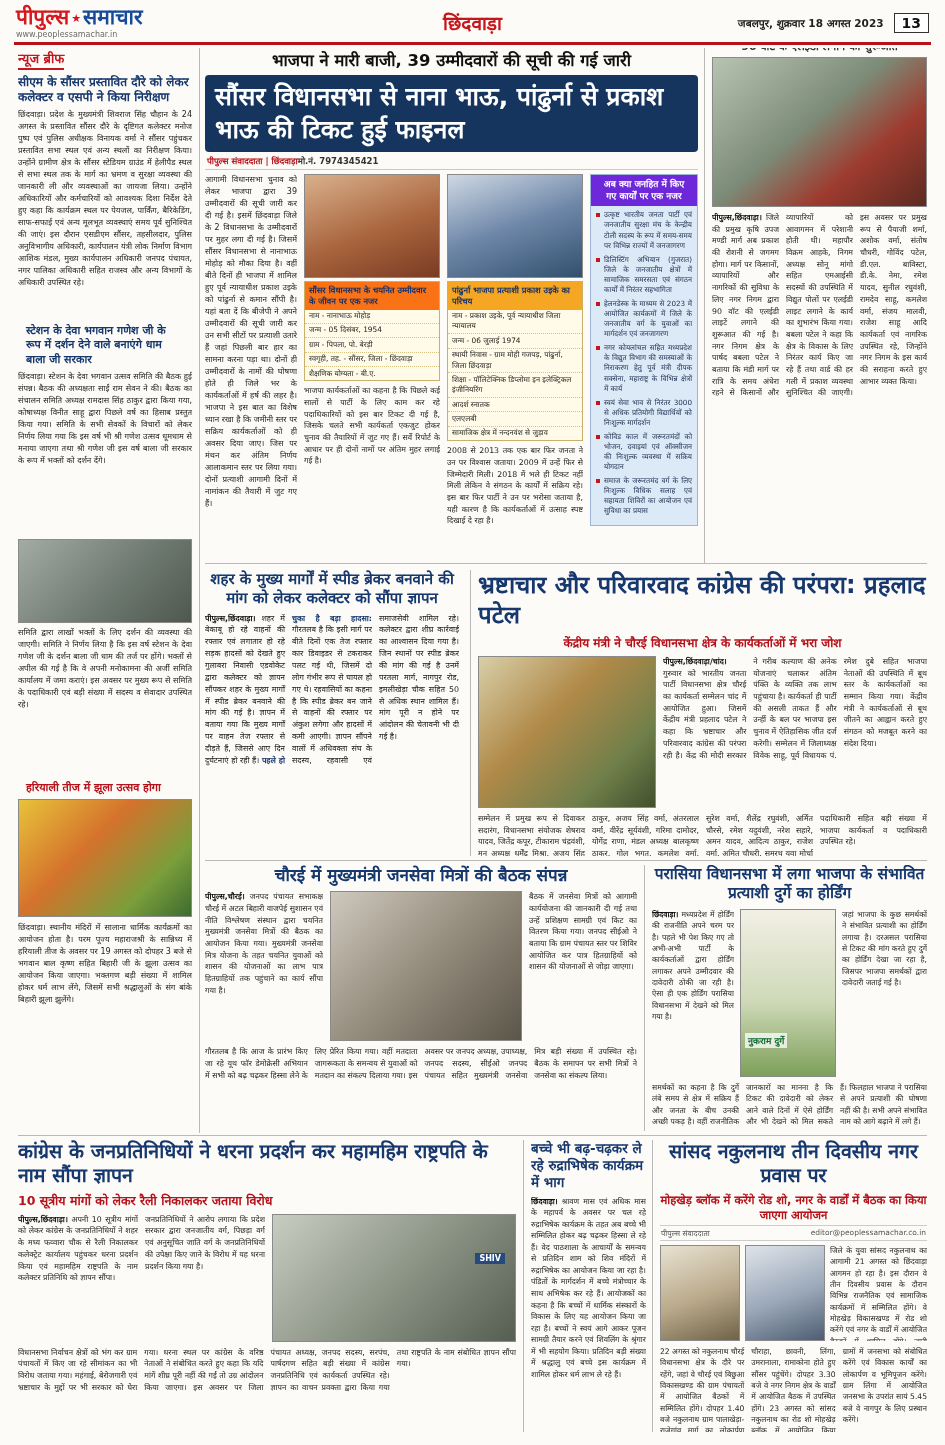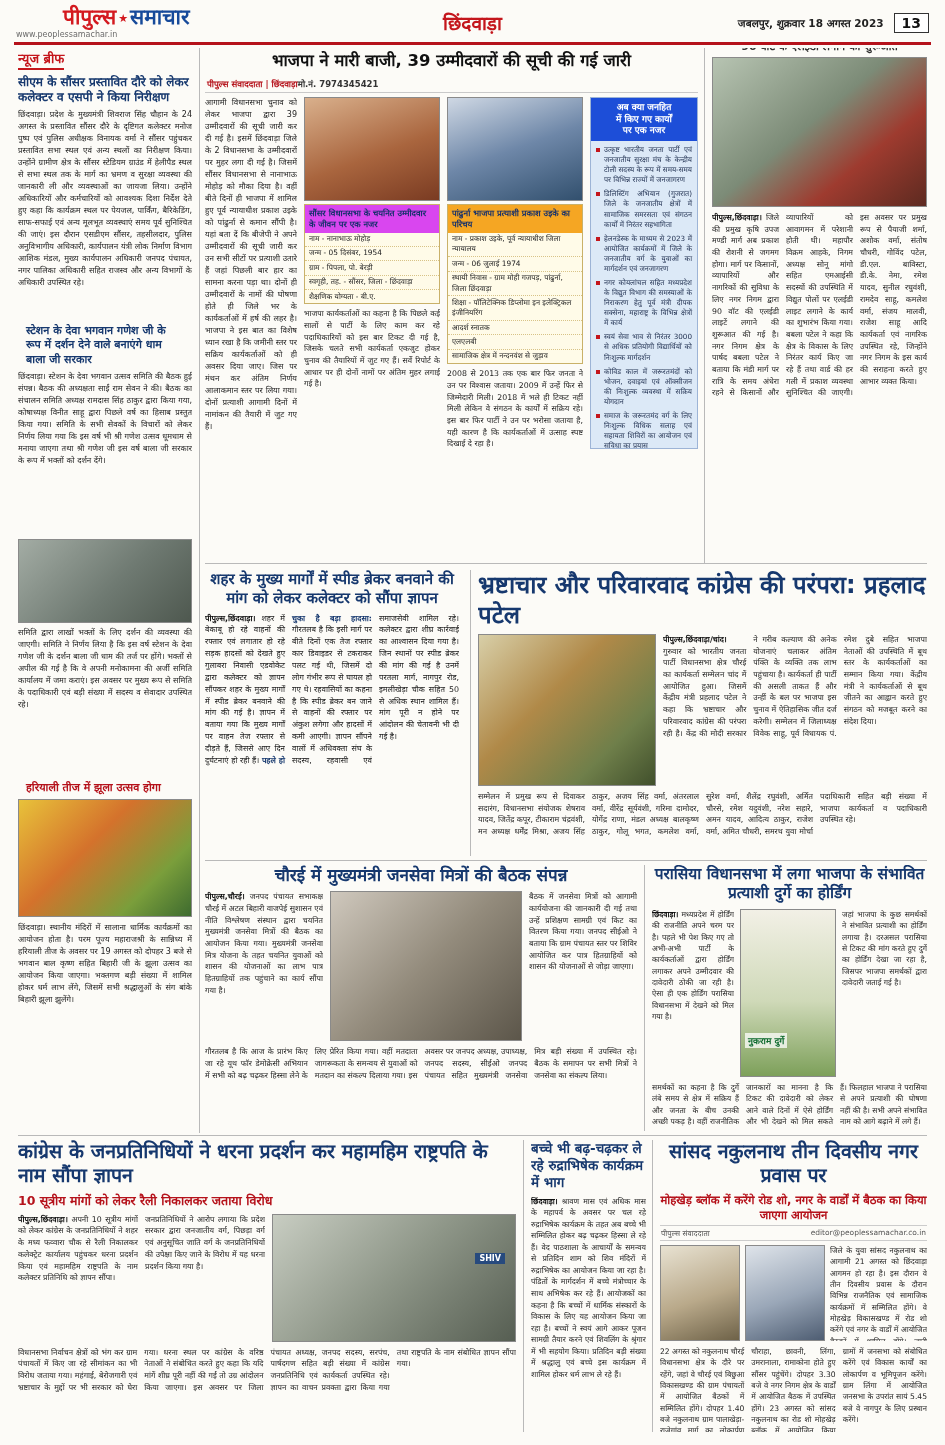--- a/index.html
+++ b/index.html
@@ -4,21 +4,21 @@
 <style>
   * { margin:0; padding:0; box-sizing:border-box; }
   html,body { background:#d9d9d9; }
   body { font-family:"DejaVu Sans", sans-serif; }
   .page { position:relative; width:945px; height:1445px; margin:0 auto; background:#fcfbf7; overflow:hidden; }
   .abs { position:absolute; }
 
   
   .masthead { top:6px; left:16px; right:16px; height:34px; display:flex; align-items:center; }
   .logo-line { font-size:21px; font-weight:bold; line-height:1; }
-  .lp1 { color:#d3191f;margin-left:47px; }
+  .lp1 { color:#d3191f; }
   .lstar { color:#d3191f; font-size:11px; vertical-align:middle; padding:0 2px; }
   .lp2 { color:#164a9a; }
   .logo-url { font-size:8px; color:#6b6b6b; margin-top:2px; }
   .edition { position:absolute; left:50%; transform:translateX(-50%); color:#c4161c; font-weight:bold; font-size:19px; }
   .mast-right { margin-left:auto; display:flex; align-items:center; gap:10px; }
   .dateline { font-size:10.5px; font-weight:bold; color:#222; }
   .pagenum { border:1.5px solid #333; padding:1px 7px; font-weight:bold; font-size:14px; color:#111; background:#fff; }
   .toprule { top:42px; left:14px; right:14px; height:2.5px; background:#b5121b; }
   .hrule { height:1px; background:#b9b9b9; }
 
@@ -51,27 +51,27 @@
   .byline-row { display:flex; align-items:center; font-size:8.5px; padding:3px 2px; border-bottom:1px solid #c9c9c9; margin-bottom:4px; }
   .byline-row .by { color:#b5121b; font-weight:bold; }
   .byline-row .ph { color:#333; font-weight:bold; }
   .lead-grid { display:flex; gap:7px; }
   .lead-c1 { width:92px; height:352px; }
   .lead-c2, .lead-c3 { width:136px; display:flex; flex-direction:column; }
   .lead-c4 { flex:1; }
   .ph-cand1 { height:104px; background:linear-gradient(160deg,#d9b08c,#a9653e 55%,#7a3b22); margin-bottom:3px; }
   .ph-cand2 { height:104px; background:linear-gradient(160deg,#cfd8e4,#6e87a8 50%,#32506e); margin-bottom:3px; }
   .infobox { border:1px solid #c9b169; background:#fffbe8; margin-bottom:4px; }
-  .ib-title { background:#d946ef; color:#15306b; font-weight:bold; font-size:8.3px; line-height:1.3; padding:3px 4px; }
+  .ib-title { background:#f97316; color:#15306b; font-weight:bold; font-size:8.3px; line-height:1.3; padding:3px 4px; }
   .ib-title.orange { background:#f5a623; }
   .ib-line { font-size:7.4px; line-height:1.4; padding:1.5px 4px; border-bottom:1px dotted #d8c387; color:#222; }
   .ib-line:last-child { border-bottom:none; }
   .lead-below { font-size:7.8px; flex:1; }
   .worksbox { border:1px solid #9db4d6; background:#dce9f7; height:352px; overflow:hidden; }
-  .wb-title { background:#1d4ed8; color:#fff; font-weight:bold; font-size:9px; line-height:1.3; padding:4px 22px; text-align:center; }
+  .wb-title { background:#6d28d9; color:#fff; font-weight:bold; font-size:9px; line-height:1.3; padding:4px 9px; text-align:center; }
   .wb-list { list-style:none; padding:4px 5px 4px 5px; }
   .wb-list li { position:relative; font-size:7.2px; line-height:1.4; color:#1c2c4d; padding-left:8px; margin-bottom:4px; text-align:justify; }
   .wb-list li::before { content:""; position:absolute; left:0; top:3px; width:4px; height:4px; background:#c4161c; }
 
   
   .kusmeli { top:48px; left:712px; width:215px; height:515px; overflow:hidden; }
   .kus-head { font-size:17.5px; text-align:center; margin-bottom:3px; }
   .kus-sub { font-size:11px; font-weight:bold; color:#333; text-align:center; margin-bottom:4px; }
   .ph-kusmeli { height:150px; background:linear-gradient(140deg,#b7c4b2,#7c8b77 45%,#9e3b2f 70%,#5d2a20); margin-bottom:5px; }
   .kus-body { height:295px; font-size:7.8px; }
@@ -164,20 +164,21 @@
     <p class="body-txt nb-body2a">छिंदवाड़ा। स्टेशन के देवा भगवान उत्सव समिति की बैठक हुई संपन्न। बैठक की अध्यक्षता साईं राम सेवन ने की। बैठक का संचालन समिति अध्यक्ष रामदास सिंह ठाकुर द्वारा किया गया, कोषाध्यक्ष विनीत साहू द्वारा पिछले वर्ष का हिसाब प्रस्तुत किया गया। समिति के सभी सेवकों के विचारों को लेकर निर्णय लिया गया कि इस वर्ष भी श्री गणेश उत्सव धूमधाम से मनाया जाएगा तथा श्री गणेश जी इस वर्ष बाला जी सरकार के रूप में भक्तों को दर्शन देंगे।</p>
     <div class="photo ph-brief1"></div>
     <p class="body-txt nb-body2b">समिति द्वारा लाखों भक्तों के लिए दर्शन की व्यवस्था की जाएगी। समिति ने निर्णय लिया है कि इस वर्ष स्टेशन के देवा गणेश जी के दर्शन बाला जी धाम की तर्ज पर होंगे। भक्तों से अपील की गई है कि वे अपनी मनोकामना की अर्जी समिति कार्यालय में जमा कराएं। इस अवसर पर मुख्य रूप से समिति के पदाधिकारी एवं बड़ी संख्या में सदस्य व सेवादार उपस्थित रहे।</p>
     <h4 class="nb-sub sub-red">हरियाली तीज में झूला उत्सव होगा</h4>
     <div class="photo ph-krishna"></div>
     <p class="body-txt nb-body3">छिंदवाड़ा। स्थानीय मंदिरों में सालाना धार्मिक कार्यक्रमों का आयोजन होता है। परम पूज्य महाराजश्री के सान्निध्य में हरियाली तीज के अवसर पर 19 अगस्त को दोपहर 3 बजे से भगवान बाल कृष्ण सहित बिहारी जी के झूला उत्सव का आयोजन किया जाएगा। भक्तगण बड़ी संख्या में शामिल होकर धर्म लाभ लेंगे, जिसमें सभी श्रद्धालुओं के संग बांके बिहारी झूला झुलेंगे।</p>
   </section>
 
   <section class="abs lead">
     <div class="kicker">भाजपा ने मारी बाजी, 39 उम्मीदवारों की सूची की गई जारी</div>
+    <div class="lead-headbox">सौंसर विधानसभा से नाना भाऊ, पांढुर्ना से प्रकाश भाऊ की टिकट हुई फाइनल</div>
     <div class="byline-row">
       <span class="by">पीपुल्स संवाददाता | छिंदवाड़ा</span>
       <span class="ph">मो.नं. 7974345421</span>
     </div>
     <div class="lead-grid">
       <p class="body-txt lead-c1">आगामी विधानसभा चुनाव को लेकर भाजपा द्वारा 39 उम्मीदवारों की सूची जारी कर दी गई है। इसमें छिंदवाड़ा जिले के 2 विधानसभा के उम्मीदवारों पर मुहर लगा दी गई है। जिसमें सौंसर विधानसभा से नानाभाऊ मोहोड़ को मौका दिया है। वहीं बीते दिनों ही भाजपा में शामिल हुए पूर्व न्यायाधीश प्रकाश उइके को पांढुर्ना से कमान सौंपी है। यहां बता दें कि बीजेपी ने अपने उम्मीदवारों की सूची जारी कर उन सभी सीटों पर प्रत्याशी उतारे हैं जहां पिछली बार हार का सामना करना पड़ा था। दोनों ही उम्मीदवारों के नामों की घोषणा होते ही जिले भर के कार्यकर्ताओं में हर्ष की लहर है। भाजपा ने इस बात का विशेष ध्यान रखा है कि जमीनी स्तर पर सक्रिय कार्यकर्ताओं को ही अवसर दिया जाए। जिस पर मंथन कर अंतिम निर्णय आलाकमान स्तर पर लिया गया। दोनों प्रत्याशी आगामी दिनों में नामांकन की तैयारी में जुट गए हैं।</p>
       <div class="lead-c2">
         <div class="photo ph-cand1"></div>
         <div class="infobox">
           <div class="ib-title">सौंसर विधानसभा के चयनित उम्मीदवार के जीवन पर एक नजर</div>
@@ -227,20 +228,21 @@
     <p class="body-txt kus-body cols3"><b class="dline">पीपुल्स,छिंदवाड़ा।</b> <span>जिले की प्रमुख कृषि उपज मण्डी मार्ग अब प्रकाश की रोशनी से जगमग होगा। मार्ग पर किसानों, व्यापारियों और नागरिकों की सुविधा के लिए नगर निगम द्वारा 90 वॉट की एलईडी लाइटें लगाने की शुरूआत की गई है। नगर निगम क्षेत्र के पार्षद बबला पटेल ने बताया कि मंडी मार्ग पर रात्रि के समय अंधेरा रहने से किसानों और व्यापारियों को आवागमन में परेशानी होती थी। महापौर विक्रम आहके, निगम अध्यक्ष सोनू मांगो सहित एमआईसी सदस्यों की उपस्थिति में विद्युत पोलों पर एलईडी लाइट लगाने के कार्य का शुभारंभ किया गया। बबला पटेल ने कहा कि क्षेत्र के विकास के लिए निरंतर कार्य किए जा रहे हैं तथा वार्ड की हर गली में प्रकाश व्यवस्था सुनिश्चित की जाएगी। इस अवसर पर प्रमुख रूप से पैयाजी शर्मा, अशोक वर्मा, संतोष चौधरी, गोविंद पटेल, डी.एल. बाविस्टा, डी.के. नेमा, रमेश यादव, सुनील रघुवंशी, रामदेव साहू, कमलेश वर्मा, संजय मालवी, राजेश साहू आदि कार्यकर्ता एवं नागरिक उपस्थित रहे, जिन्होंने नगर निगम के इस कार्य की सराहना करते हुए आभार व्यक्त किया।</span></p>
   </section>
 
   <section class="abs speed">
     <h2 class="story-head speed-head">शहर के मुख्य मार्गों में स्पीड ब्रेकर बनवाने की मांग को लेकर कलेक्टर को सौंपा ज्ञापन</h2>
     <p class="body-txt speed-body cols3"><b class="dline">पीपुल्स,छिंदवाड़ा।</b> <span>शहर में बेकाबू हो रहे वाहनों की रफ्तार एवं लगातार हो रहे सड़क हादसों को देखते हुए गुलाबरा निवासी एडवोकेट द्वारा कलेक्टर को ज्ञापन सौंपकर शहर के मुख्य मार्गों में स्पीड ब्रेकर बनवाने की मांग की गई है। ज्ञापन में बताया गया कि मुख्य मार्गों पर वाहन तेज रफ्तार से दौड़ते हैं, जिससे आए दिन दुर्घटनाएं हो रही हैं।</span> <b class="crash-sub">पहले हो चुका है बड़ा हादसा:</b> <span>गौरतलब है कि इसी मार्ग पर बीते दिनों एक तेज रफ्तार कार डिवाइडर से टकराकर पलट गई थी, जिसमें दो लोग गंभीर रूप से घायल हो गए थे। रहवासियों का कहना है कि स्पीड ब्रेकर बन जाने से वाहनों की रफ्तार पर अंकुश लगेगा और हादसों में कमी आएगी। ज्ञापन सौंपने वालों में अधिवक्ता संघ के सदस्य, रहवासी एवं समाजसेवी शामिल रहे। कलेक्टर द्वारा शीघ्र कार्रवाई का आश्वासन दिया गया है। जिन स्थानों पर स्पीड ब्रेकर की मांग की गई है उनमें परतला मार्ग, नागपुर रोड, इमलीखेड़ा चौक सहित 50 से अधिक स्थान शामिल हैं। मांग पूरी न होने पर आंदोलन की चेतावनी भी दी गई है।</span></p>
   </section>
 
   <section class="abs pahlad">
     <h2 class="story-head pah-head">भ्रष्टाचार और परिवारवाद कांग्रेस की परंपरा: प्रहलाद पटेल</h2>
+    <div class="sub-red pah-sub">केंद्रीय मंत्री ने चौरई विधानसभा क्षेत्र के कार्यकर्ताओं में भरा जोश</div>
     <div class="pah-row">
       <div class="photo ph-pahlad"></div>
       <p class="body-txt pah-bodyR cols3"><b class="dline">पीपुल्स,छिंदवाड़ा/चांद।</b> <span>गुरुवार को भारतीय जनता पार्टी विधानसभा क्षेत्र चौरई का कार्यकर्ता सम्मेलन चांद में आयोजित हुआ। जिसमें केंद्रीय मंत्री प्रहलाद पटेल ने कहा कि भ्रष्टाचार और परिवारवाद कांग्रेस की परंपरा रही है। केंद्र की मोदी सरकार ने गरीब कल्याण की अनेक योजनाएं चलाकर अंतिम पंक्ति के व्यक्ति तक लाभ पहुंचाया है। कार्यकर्ता ही पार्टी की असली ताकत हैं और उन्हीं के बल पर भाजपा इस चुनाव में ऐतिहासिक जीत दर्ज करेगी। सम्मेलन में जिलाध्यक्ष विवेक साहू, पूर्व विधायक पं. रमेश दुबे सहित भाजपा नेताओं की उपस्थिति में बूथ स्तर के कार्यकर्ताओं का सम्मान किया गया। केंद्रीय मंत्री ने कार्यकर्ताओं से बूथ जीतने का आह्वान करते हुए संगठन को मजबूत करने का संदेश दिया।</span></p>
     </div>
     <p class="body-txt pah-names cols4">सम्मेलन में प्रमुख रूप से दिवाकर सदारंग, विधानसभा संयोजक शेषराव यादव, जितेंद्र कपूर, टीकाराम चंद्रवंशी, मन अध्यक्ष धर्मेंद्र मिश्रा, अजय सिंह ठाकुर, अजय सिंह वर्मा, अंतरलाल वर्मा, वीरेंद्र सूर्यवंशी, गरिमा दामोदर, योगेंद्र राणा, मंडल अध्यक्ष बालकृष्ण ठाकुर, गोलू भगत, कमलेश वर्मा, सुरेश वर्मा, शैलेंद्र रघुवंशी, अर्मित चौरसे, रमेश यदुवंशी, नरेश सहारे, अमन यादव, आदित्य ठाकुर, राजेश वर्मा, अमित चौधरी, समरथ युवा मोर्चा पदाधिकारी सहित बड़ी संख्या में भाजपा कार्यकर्ता व पदाधिकारी उपस्थित रहे।</p>
   </section>
 
   <section class="abs chaurai">
     <h2 class="story-head cha-head">चौरई में मुख्यमंत्री जनसेवा मित्रों की बैठक संपन्न</h2>
     <div class="cha-row">

